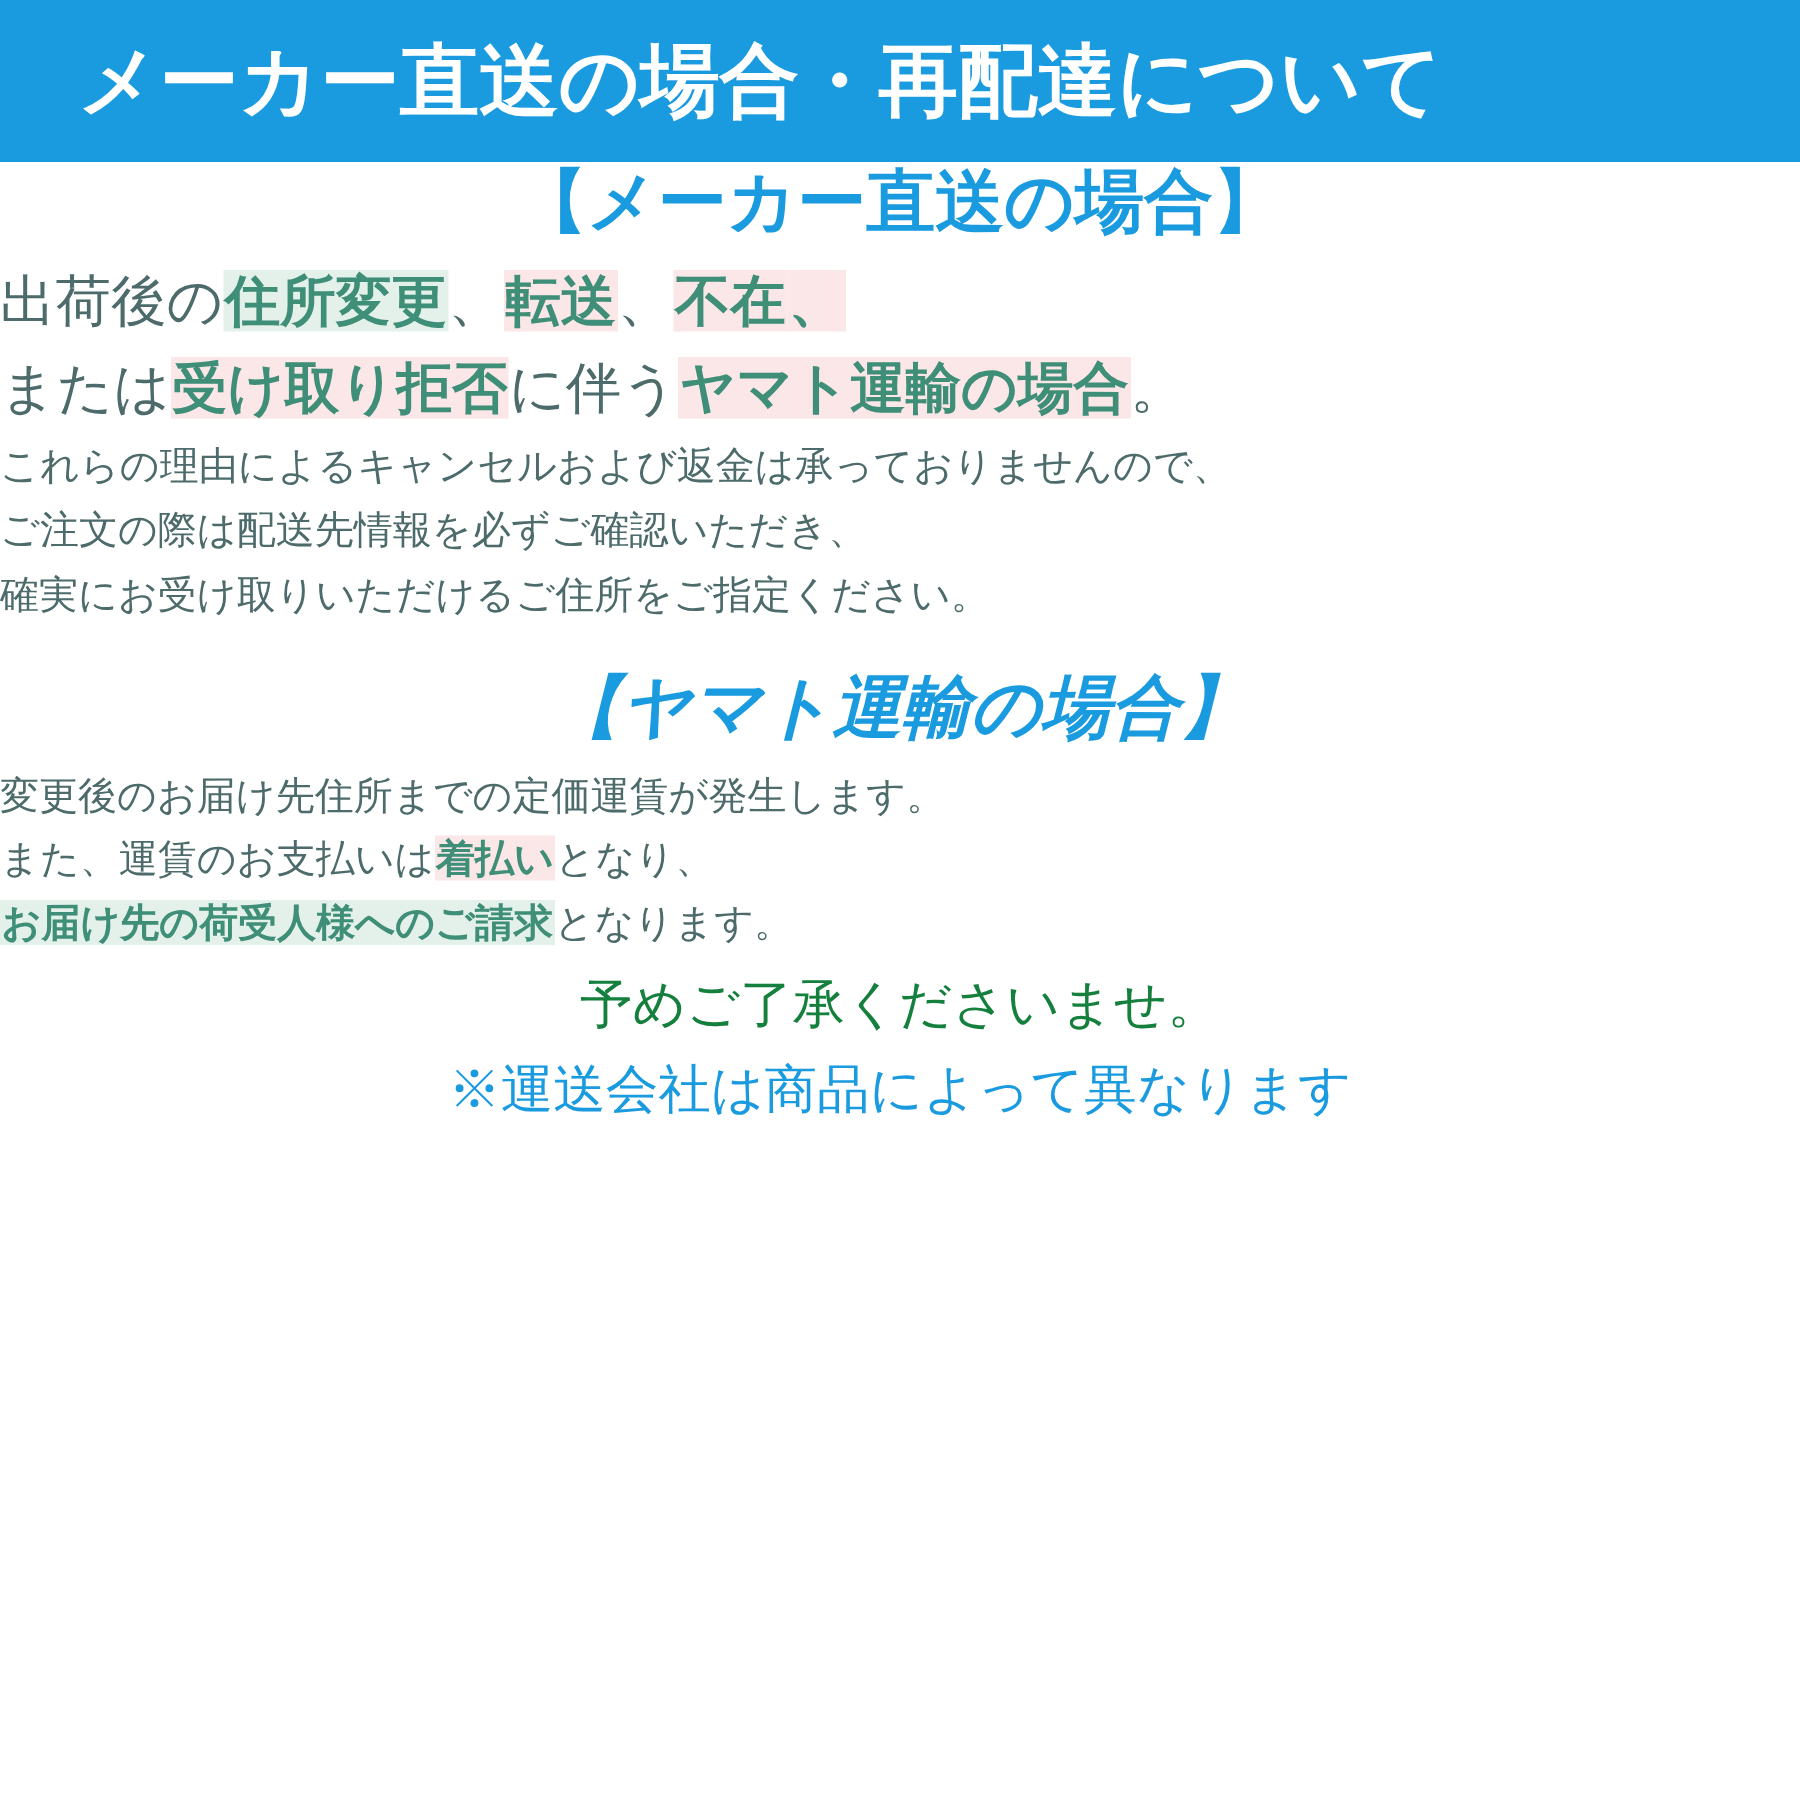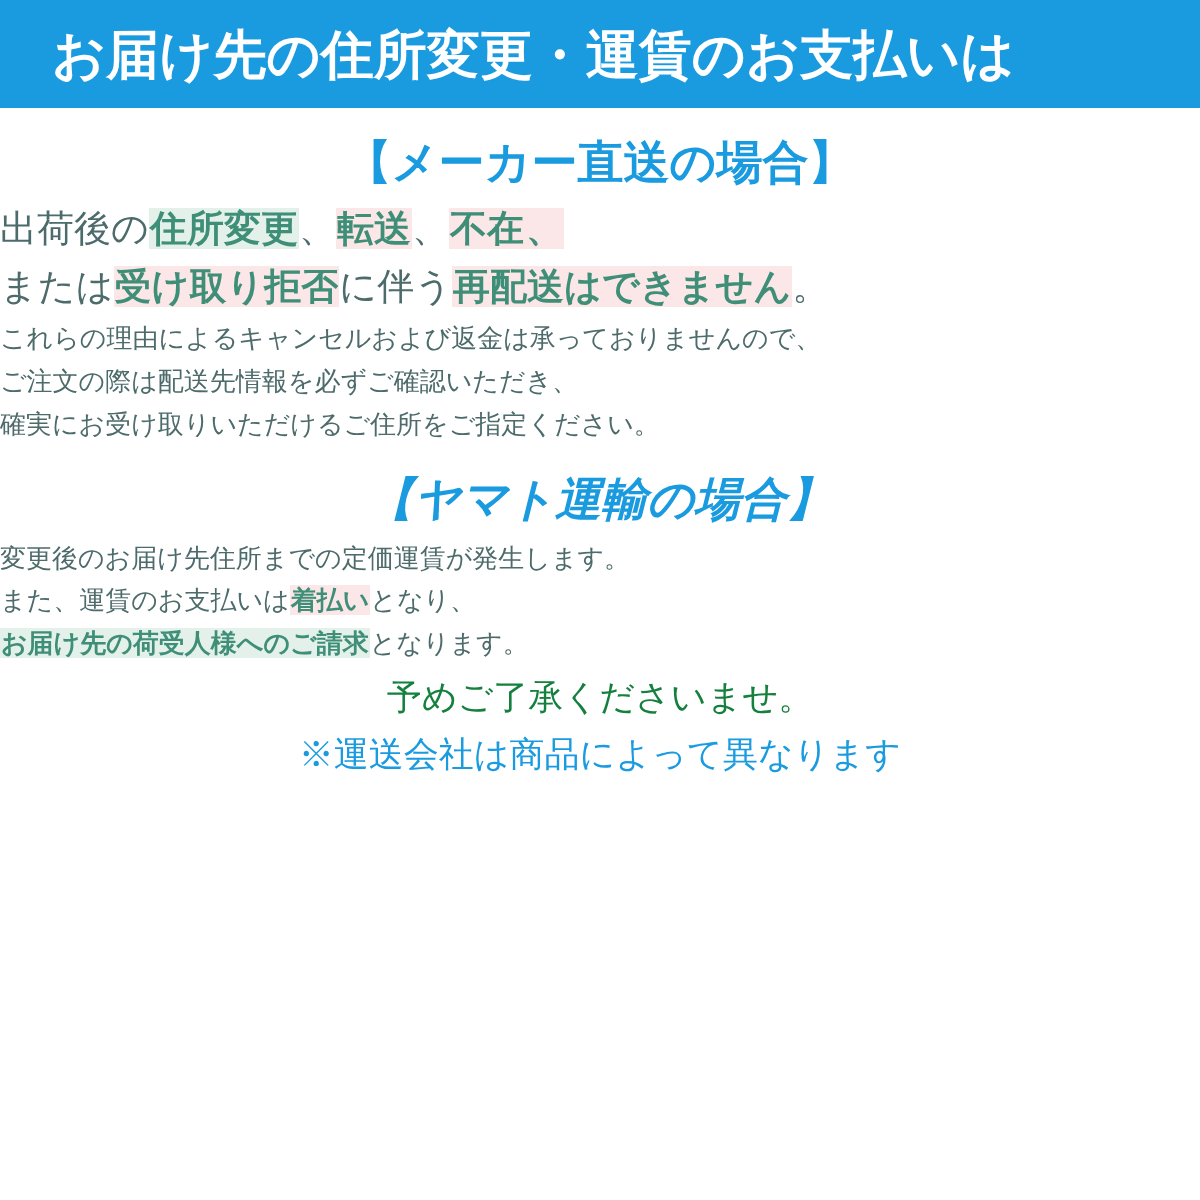--- a/index.html
+++ b/index.html
@@ -41,21 +41,21 @@
   }
 
   
   .section-heading {
     text-align: center;
     color: #1a9be0;
     font-size: 46px;
     font-weight: bold;
     line-height: 1.15;
   }
-  .sec1-heading { margin-top: 28px; }
+  .sec1-heading { }
   .sec2-heading { margin-top: 30px; font-style: italic; }
 
   .body-line {
     text-align: left;
     color: #4d6b6b;
     font-size: 37px;
     line-height: 1.42;
     white-space: nowrap;
   }
   .body-line.small {
@@ -101,31 +101,31 @@
     margin-top: 12px;
     white-space: nowrap;
   }
 </style>
 </head>
 <body>
 
 <div class="page">
 
   <div class="header-bar">
-    <div class="header-title">お届け先の住所変更・運賃のお支払いは</div>
+    <div class="header-title">メーカー直送の場合・再配達について</div>
   </div>
 
   <div class="section-heading sec1-heading">【メーカー直送の場合】</div>
 
   <div class="block">
     <div class="body-line">
       <span>出荷後の</span><span class="hl-green">住所変更</span><span>、</span><span class="hl-pink-strong">転送</span><span>、</span><span class="hl-pink-strong">不在</span><span class="hl-pink-strong">、</span>
     </div>
     <div class="body-line">
-      <span>または</span><span class="hl-pink-strong">受け取り拒否</span><span>に伴う</span><span class="hl-pink-strong">再配送はできません</span><span>。</span>
+      <span>または</span><span class="hl-pink-strong">受け取り拒否</span><span>に伴う</span><span class="hl-pink-strong">ヤマト運輸の場合</span><span>。</span>
     </div>
     <div class="body-line small">これらの理由によるキャンセルおよび返金は承っておりませんので、</div>
     <div class="body-line small">ご注文の際は配送先情報を必ずご確認いただき、</div>
     <div class="body-line small">確実にお受け取りいただけるご住所をご指定ください。</div>
   </div>
 
   <div class="section-heading sec2-heading">【ヤマト運輸の場合】</div>
 
   <div class="block">
     <div class="body-line small">変更後のお届け先住所までの定価運賃が発生します。</div>

